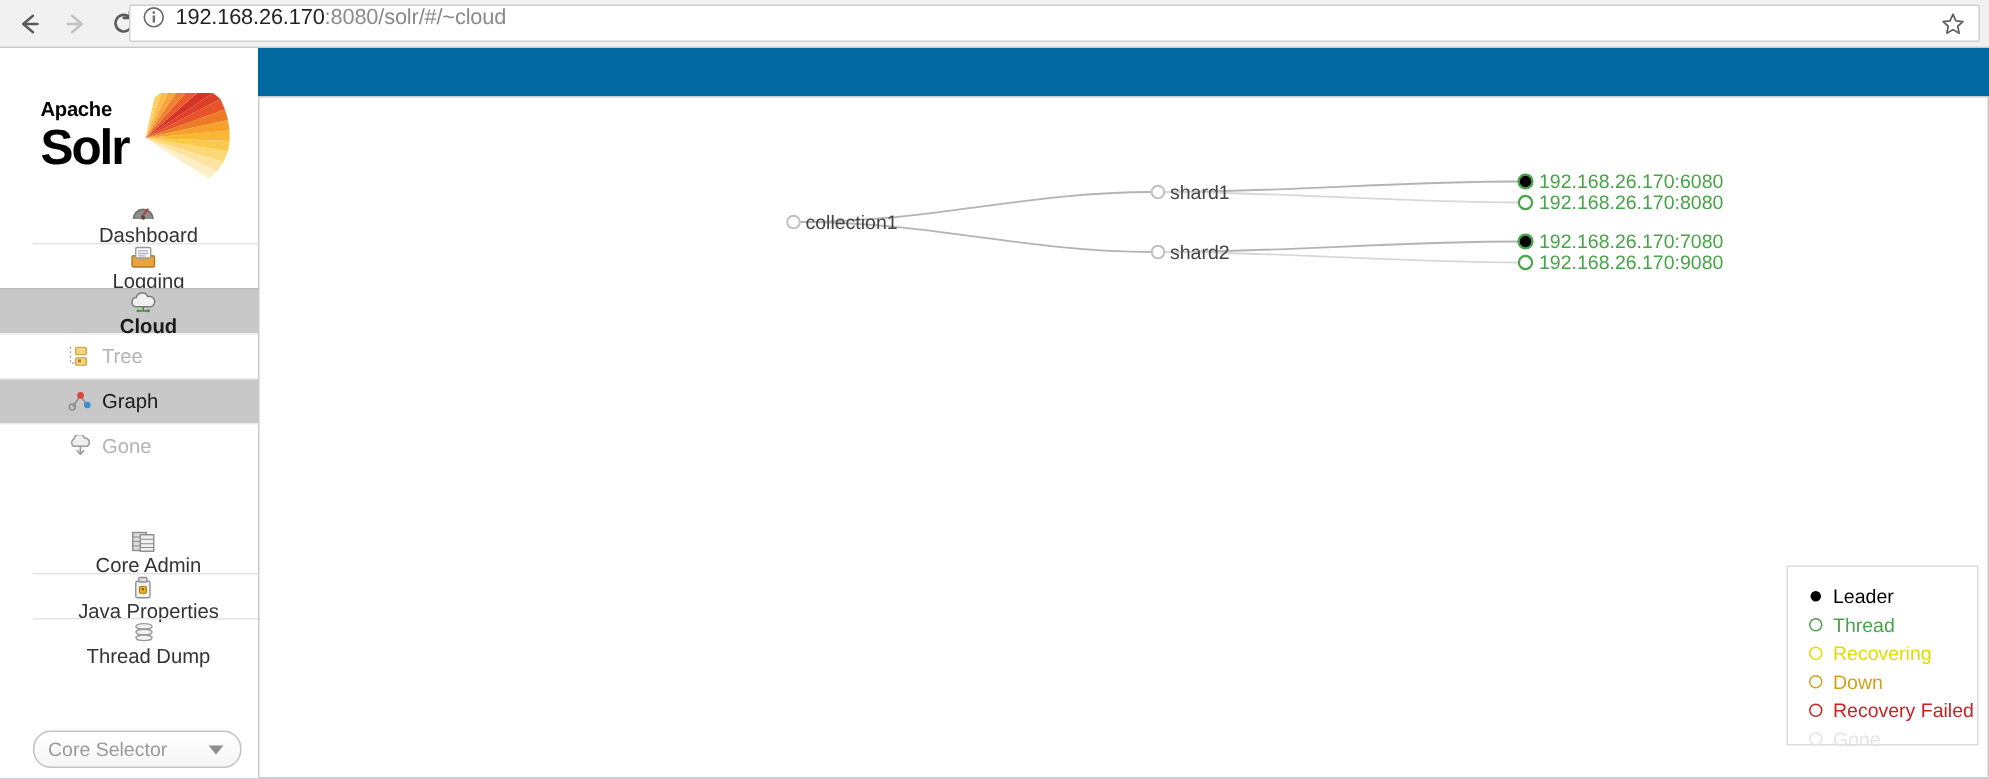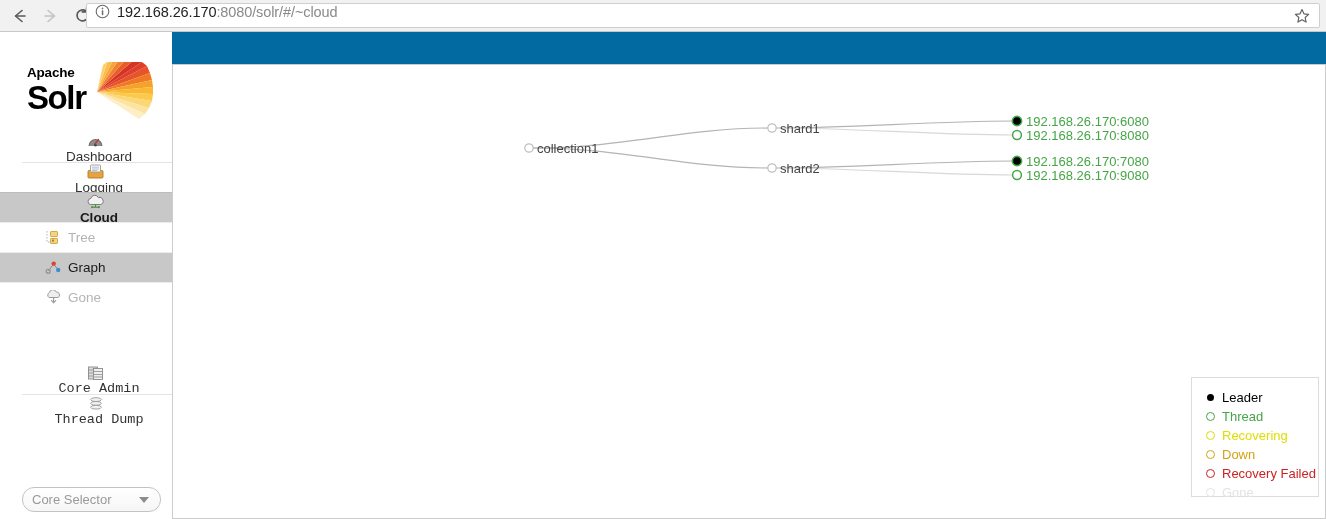--- a/index.html
+++ b/index.html
@@ -138,21 +138,21 @@
   .sub-item .nav-icon {
     width: 18px; height: 16px; margin-right: 6px;
     flex: 0 0 auto;
     display: flex; align-items: center; justify-content: center;
   }
   .sub-item.active {
     background: #c8c8c8;
     color: #1a1a1a;
   }
 
-  .nav-lower { position: absolute; left: 22px; top: 332px; width: 150px; font-family: Liberation Mono, monospace; }
+  .nav-lower { position: absolute; left: 22px; top: 320px; width: 150px; }
 
   .core-selector {
     position: absolute; left: 22px; top: 455px;
     width: 139px; height: 25px;
     border: 1px solid #c3c3c3;
     border-radius: 12px;
     background: linear-gradient(to bottom, #ffffff 0%, #f6f6f6 100%);
     display: flex; align-items: center;
     font-size: 13px;
     color: #9a9a9a;
@@ -363,20 +363,31 @@
             <rect x="1.5" y="2" width="9" height="12" fill="#dcdcdc" stroke="#8a8a8a" stroke-width="0.9"></rect>
             <path d="M1.5 5 H10.5 M1.5 8 H10.5 M1.5 11 H10.5" stroke="#8a8a8a" stroke-width="0.8"></path>
             <rect x="6.5" y="3.5" width="9" height="11" fill="#f0f0f0" stroke="#8a8a8a" stroke-width="0.9"></rect>
             <path d="M6.5 6.5 H15.5 M6.5 9.5 H15.5 M6.5 12 H15.5" stroke="#8a8a8a" stroke-width="0.8"></path>
           </svg>
         </span>
         <span class="nav-label">Core Admin</span>
       </div>
       <div class="nav-item">
         <span class="nav-icon">
+          <svg width="15" height="16" viewBox="0 0 15 16">
+            <rect x="2.5" y="3.5" width="9.5" height="11" rx="1.2" fill="#f2f2f2" stroke="#8f8f8f" stroke-width="0.9"></rect>
+            <rect x="4.5" y="1" width="5.5" height="3" rx="0.8" fill="#e0e0e0" stroke="#8f8f8f" stroke-width="0.9"></rect>
+            <rect x="5" y="7" width="4.5" height="4.5" rx="0.7" fill="#f0b429" stroke="#a87c12" stroke-width="0.8"></rect>
+            <circle cx="7.25" cy="8.8" r="0.8" fill="#7a5a0d"></circle>
+          </svg>
+        </span>
+        <span class="nav-label">Java Properties</span>
+      </div>
+      <div class="nav-item">
+        <span class="nav-icon">
           <svg width="16" height="16" viewBox="0 0 16 16">
             <g fill="#f2f2f2" stroke="#9a9a9a" stroke-width="0.9">
               <ellipse cx="8" cy="3.6" rx="5.4" ry="1.9"></ellipse>
               <ellipse cx="8" cy="7.4" rx="5.4" ry="1.9"></ellipse>
               <ellipse cx="8" cy="11.2" rx="5.4" ry="1.9"></ellipse>
             </g>
           </svg>
         </span>
         <span class="nav-label">Thread Dump</span>
       </div>

